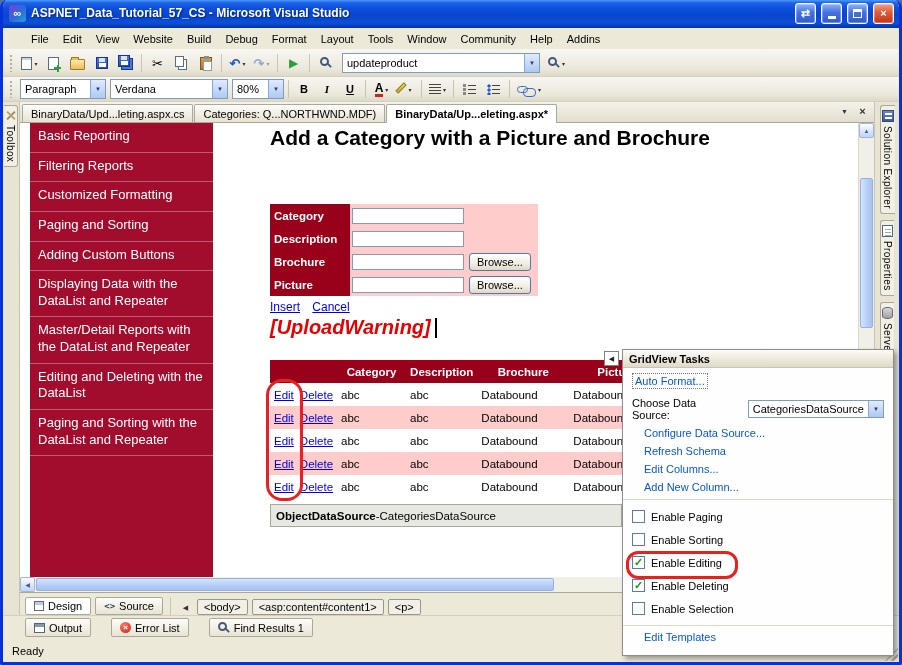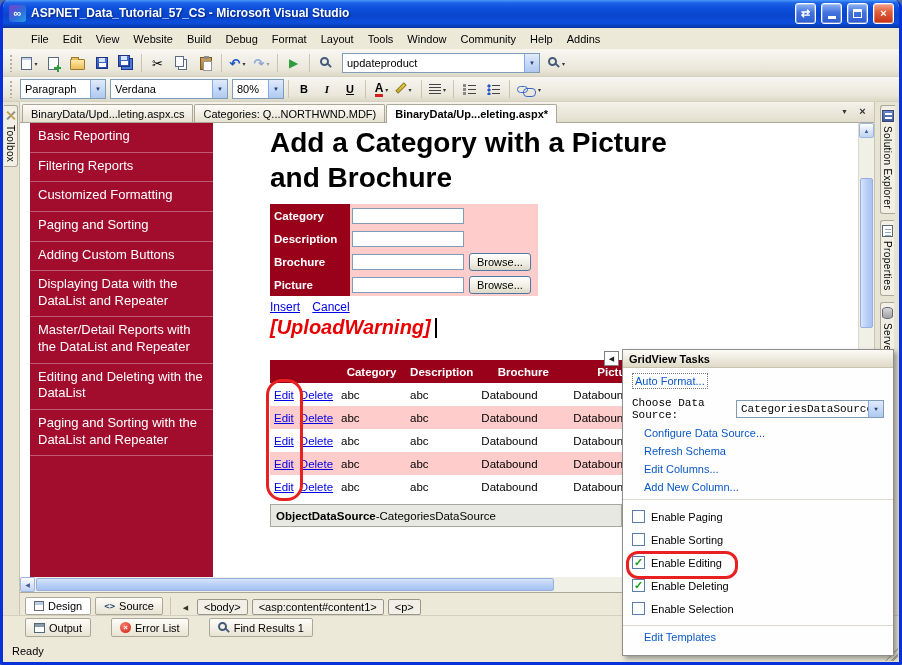--- a/index.html
+++ b/index.html
@@ -109,21 +109,21 @@
     background:linear-gradient(180deg,#FDFCF8,#E6E2D2);display:flex;align-items:center;white-space:nowrap;}
   .dtab.active{background:#fff;font-weight:bold;height:19px;margin-bottom:-1px;}
   .tabstrip-btns{margin-left:auto;display:flex;gap:3px;align-items:center;padding:0 2px 4px 0;}
   .mini-btn{width:15px;height:14px;display:flex;align-items:center;justify-content:center;color:#333;}
   .mini-btn .sm{font-size:7px;} .mini-btn .xm{font-size:11px;font-weight:bold;}
   
   .surface-row{flex:1;display:flex;min-height:0;}
   .design-surface{position:relative;flex:1;background:#fff;overflow:visible;}
   .ds-sidebar{position:absolute;left:10px;top:0;width:183px;height:100%;background:#A20D2E;overflow:hidden;}
   .ds-item{padding:5px 8px 7px;border-bottom:1px solid #C05A74;color:#fff;font-size:13px;line-height:1.28;cursor:pointer;}
-  .ds-heading{position:absolute;left:250px;top:2px;width:440px;font-size:28px;font-weight:bold;line-height:1.25;}
+  .ds-heading{position:absolute;left:250px;top:2px;width:440px;font-size:21px;font-weight:bold;line-height:1.25;}
   .ds-form{position:absolute;left:250px;top:81px;border-collapse:collapse;font-size:11.5px;}
   .ds-form td{height:23px;padding:0;}
   .f-label{width:80px;background:#99001A;color:#fff;font-weight:bold;padding:0 4px !important;}
   .f-value{width:188px;background:#FFCCCC;white-space:nowrap;}
   .f-input{width:112px;height:16px;border:1px solid #7F9DB9;margin-left:2px;vertical-align:middle;}
   .browse-btn{height:18px;margin-left:5px;padding:0 7px;font-size:11px;color:#000;
     border:1px solid #4E7AA8;border-radius:3px;background:linear-gradient(#FEFEFE,#F0EEE2 60%,#DDD8C8);vertical-align:middle;}
   .ds-links{position:absolute;left:250px;top:177px;font-size:12px;}
   .ds-links a{color:#0000E8;text-decoration:underline;margin-right:9px;cursor:pointer;}
   .ds-warning{position:absolute;left:250px;top:193px;display:flex;align-items:center;
@@ -141,21 +141,21 @@
     display:flex;align-items:center;justify-content:center;font-size:7px;color:#222;z-index:30;}
   .ds-datasource{position:absolute;left:250px;top:381px;width:352px;height:23px;background:#E8E8E2;border:1px solid #A8A89E;
     display:flex;align-items:center;padding:0 5px;font-size:11.5px;white-space:nowrap;}
   
   .smart-panel{position:absolute;left:602px;top:226px;width:272px;background:#FEFEFE;border:1px solid #8E8E8E;
     box-shadow:3px 3px 5px rgba(0,0,0,.35);z-index:100;font-size:11px;}
   .sp-title{height:18px;display:flex;align-items:center;padding:0 6px;font-weight:bold;
     background:linear-gradient(180deg,#FCFBF7,#DFDAC6);border-bottom:1px solid #C8C4B2;}
   .sp-body{padding:4px 9px 6px;}
   .sp-autoformat{display:inline-block;color:#0A58C8;border:1px dotted #777;padding:1px 2px;margin:1px 0 4px;cursor:pointer;}
-  .sp-row{display:flex;align-items:center;gap:19px;margin:4px 0 6px;font-family:Liberation Mono, monospace;}
+  .sp-row{display:flex;align-items:center;gap:19px;margin:4px 0 6px;}
   .sp-combo{width:148px;height:18px;font-size:11px;}
   .sp-link{display:block;color:#0A58C8;margin:5px 12px 6px;text-decoration:none;cursor:pointer;}
   .sp-sep{border-top:1px solid #DCD8CA;margin:5px -9px;}
   .cb-row{display:flex;align-items:center;gap:6px;height:23px;position:relative;}
   .cb-box{width:13px;height:13px;background:#fff;border:1px solid #5A7CA8;flex:0 0 13px;
     display:flex;align-items:center;justify-content:center;font-size:11px;line-height:1;color:#18A018;font-weight:bold;}
   .cb-row.highlight::after{content:"";position:absolute;left:-6px;top:0;width:106px;height:22px;
     border:3px solid #E82020;border-radius:12px;pointer-events:none;}
   
   .vscroll{flex:0 0 15px;display:flex;flex-direction:column;align-items:center;background:#F1F0E6;border-left:1px solid #DCD9CA;}

